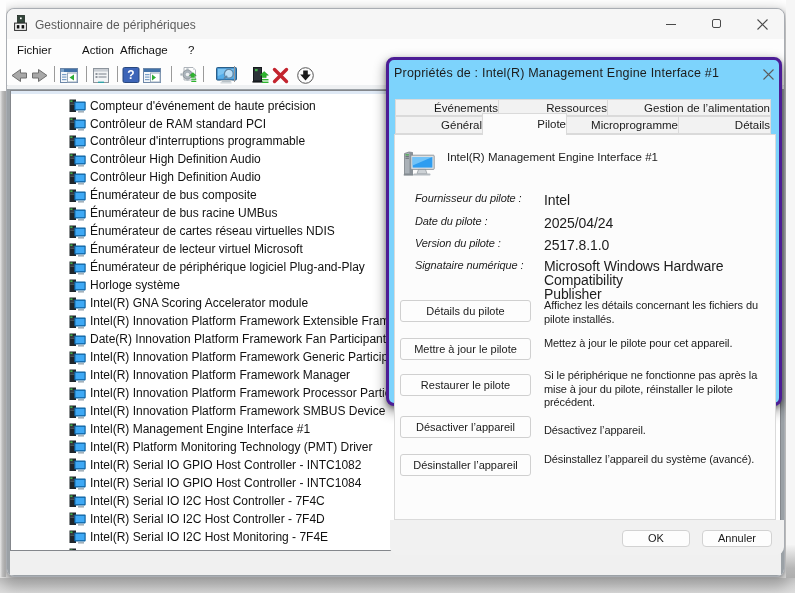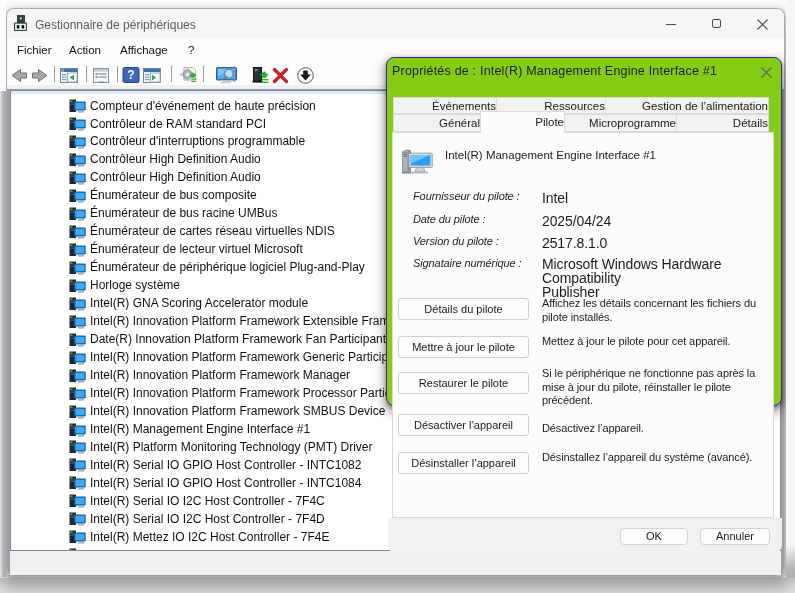--- a/index.html
+++ b/index.html
@@ -26,21 +26,21 @@
     background:#ffffff; border:1px solid #84878c; overflow:hidden; }
   #treeblue { position:absolute; left:0; top:0; width:100%; height:3px; background:#dfe9f5; }
   .trow { position:absolute; left:0; width:100%; height:18px; }
   .trow .ticon { position:absolute; left:58px; top:3px; }
   .trow .tlabel { position:absolute; left:79px; top:2.5px; font-size:12px; color:#111;
      white-space:nowrap; }
   #statusbar { position:absolute; left:3px; top:542px; width:771px; height:24px;
     background:#f0f0f0; }
 
   #dlg { position:absolute; left:386px; top:57px; width:396px; height:349px;
-    background:#84cc16; border:1px solid #4c1d95; border-radius:8px;
+    background:#7dd3fc; border:3px solid #4c1d95; border-radius:8px;
     box-shadow: 0 5px 12px 1px rgba(0,0,0,0.42), 0 2px 4px rgba(0,0,0,0.30); }
   #dlg-title { position:absolute; left:5px; top:6px; font-size:12.5px; letter-spacing:0.2px; color:#1c1c1c; }
   .tab { position:absolute; background:#f2f2f2; border:1px solid #dadada;
     font-size:11.5px; color:#1a1a1a; text-align:right; }
   #dlgpage { position:absolute; left:5px; top:74px; width:382px; height:386px;
     background:#fcfcfc; border:1px solid #dadada; }
   #dlgfooter { position:absolute; left:1px; top:460px; width:394px; height:35px;
     background:#f1f1f1; border-radius:0 0 8px 8px; }
   .fbtn { position:absolute; height:17px; background:#fdfdfd; border:1px solid #d2d2d2;
     border-radius:4px; font-size:11px; color:#1a1a1a; text-align:center; line-height:15px; }
@@ -75,21 +75,21 @@
         <div class="abs" style="left:18px;top:10px;width:9px;height:9px;border:1px solid #4a4a4a;border-radius:2px"></div>
       </div>
     <div class="capbtn" style="left:733px">
       <svg class="abs" style="left:17px;top:10px" width="11" height="11" viewBox="0 0 11 11">
           <path d="M0.5 0.5 L10.5 10.5 M10.5 0.5 L0.5 10.5" stroke="#4a4a4a" stroke-width="1.1"></path>
         </svg>
     </div>
   </div>
   <div id="menubar">
     <div class="menu-item" style="left:10px">Fichier</div>
-    <div class="menu-item" style="left:62px">Action</div>
+    <div class="menu-item" style="left:75px">Action</div>
     <div class="menu-item" style="left:113px">Affichage</div>
     <div class="menu-item" style="left:181px">?</div>
   </div>
   <div id="toolbar">
       <svg class="abs" style="left:3px;top:9px" width="18" height="15" viewBox="0 0 18 15">
         <path d="M10.5 1.5 L10.5 5 L16.5 5 L16.5 10 L10.5 10 L10.5 13.5 L2 7.5 Z" fill="#a8a8a8" stroke="#6f6f6f" stroke-width="1"></path>
       </svg>
       <svg class="abs" style="left:24px;top:9px" width="18" height="15" viewBox="0 0 18 15">
         <path d="M7.5 1.5 L7.5 5 L1.5 5 L1.5 10 L7.5 10 L7.5 13.5 L16 7.5 Z" fill="#a8a8a8" stroke="#6f6f6f" stroke-width="1"></path>
       </svg>
@@ -466,21 +466,21 @@
       <div class="trow" style="top:436.3px">
           <svg class="ticon" width="17" height="14" viewBox="0 0 17 14">
             <rect x="0.5" y="0.5" width="6.5" height="12.5" fill="#20262b"></rect>
             <rect x="1.3" y="1.4" width="2.2" height="1.6" fill="#43b049"></rect>
             <rect x="1.3" y="3.6" width="4.6" height="0.8" fill="#566066"></rect>
             <rect x="1.3" y="5.2" width="4.6" height="0.8" fill="#566066"></rect>
             <rect x="9" y="12.2" width="6" height="1.3" fill="#8fa0ab"></rect>
             <rect x="5.2" y="2.6" width="11.5" height="8.8" rx="0.8" fill="#0f62a0"></rect>
             <rect x="6.4" y="3.8" width="9.1" height="6.4" fill="#3fa9f5"></rect>
           </svg>
-          <div class="tlabel">Intel(R) Mettez IO I2C Host Controller - 7F4E</div>
+          <div class="tlabel">Intel(R) Serial IO I2C Host Monitoring - 7F4E</div>
         </div>
       <div class="trow" style="top:454.2px">
           <svg class="ticon" width="17" height="14" viewBox="0 0 17 14">
             <rect x="0.5" y="0.5" width="6.5" height="12.5" fill="#20262b"></rect>
             <rect x="1.3" y="1.4" width="2.2" height="1.6" fill="#43b049"></rect>
             <rect x="1.3" y="3.6" width="4.6" height="0.8" fill="#566066"></rect>
             <rect x="1.3" y="5.2" width="4.6" height="0.8" fill="#566066"></rect>
             <rect x="9" y="12.2" width="6" height="1.3" fill="#8fa0ab"></rect>
             <rect x="5.2" y="2.6" width="11.5" height="8.8" rx="0.8" fill="#0f62a0"></rect>
             <rect x="6.4" y="3.8" width="9.1" height="6.4" fill="#3fa9f5"></rect>

